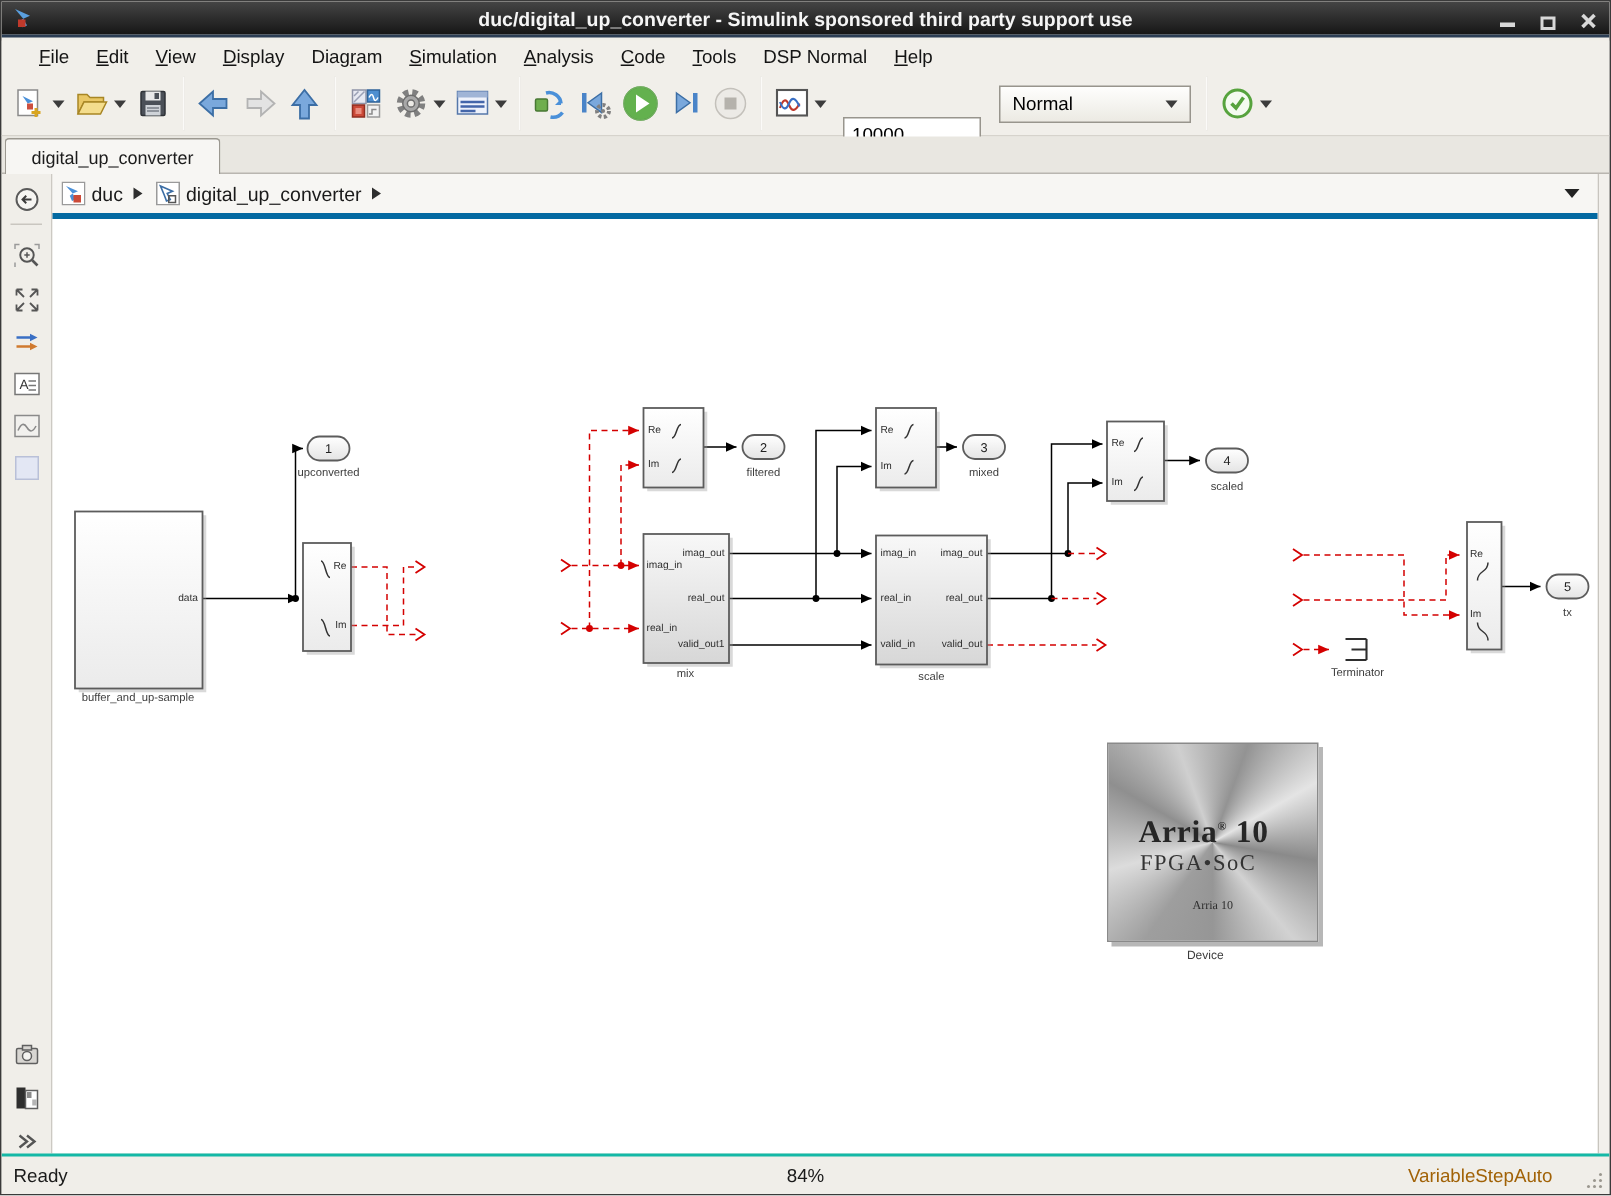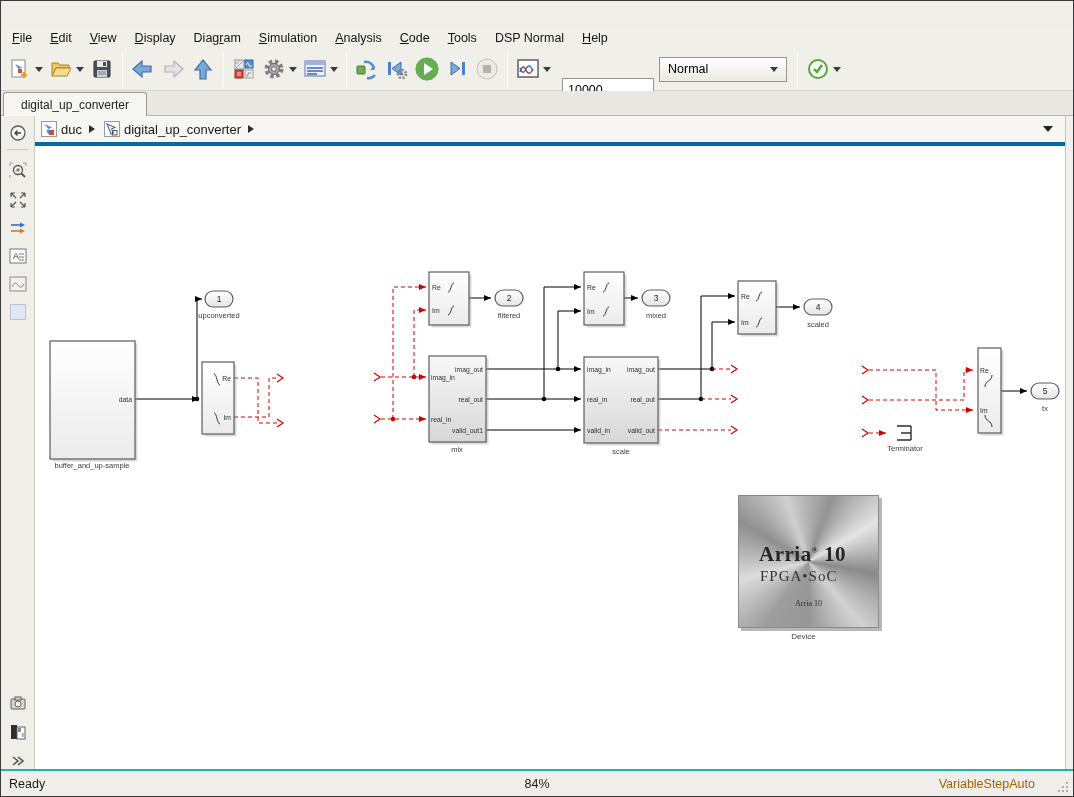--- a/index.html
+++ b/index.html
@@ -13,33 +13,33 @@
     display:flex; align-items:center; color:#fff; }
   .titlebar .app-icon { margin-left:6px; width:16px; height:16px; }
   .title-text { position:absolute; left:0; right:0; text-align:center; font-size:13px; font-weight:bold; color:#f5f5f5; }
   .win-controls { position:absolute; right:8px; top:0; height:24px; display:flex; align-items:center; gap:14px; }
   .win-btn { width:13px; height:13px; display:flex; align-items:flex-end; justify-content:center; cursor:default; }
   .glyph-min { width:10px; height:3px; background:#d8d8d8; margin-bottom:2px; }
   .glyph-max { width:10px; height:9px; border:2px solid #d8d8d8; }
 
   
   .menubar { position:absolute; top:26px; left:0; right:0; height:21px; background:#f1efea;
-    display:flex; align-items:center; padding-left:2px; font-size:12.5px; color:#141414; }
+    display:flex; align-items:center; padding-left:16px; font-size:12.5px; color:#141414; }
   .menu-item { padding:2px 9px; white-space:nowrap; }
   .menu-item u { text-decoration:underline; }
 
   
   .toolbar { position:absolute; top:47px; left:0; right:0; height:43px; background:#f1efea;
     display:flex; align-items:center; padding-left:4px; border-bottom:1px solid #d6d3cc; }
   .tb-btn { width:30px; height:32px; display:flex; align-items:center; justify-content:center; border-radius:3px; }
   .tb-caret { width:0; height:0; border-left:4px solid transparent; border-right:4px solid transparent; border-top:5px solid #3c3c3c; margin:0 3px 0 0; }
   .tb-sep { width:1px; height:36px; background:#d2cfc8; border-right:1px solid #fbfaf8; margin:0 5px; }
   .tb-field { width:92px; height:23px; border:1px solid #98958d; background:#fff; font-size:12.5px; padding:0 5px; font-family:"Liberation Sans",sans-serif;margin-top:41px; }
   .tb-combo { width:128px; height:25px; border:1px solid #98958d; background:linear-gradient(#fefefd,#eceae3);
-    display:flex; align-items:center; justify-content:space-between; padding:0 8px; font-size:12.5px; margin-left:5px; }
+    display:flex; align-items:center; justify-content:space-between; padding:0 8px; font-size:12.5px; margin-left:12px; }
 
   
   .tabbar { position:absolute; top:90px; left:0; right:0; height:25px; background:#e9e7e1; border-bottom:1px solid #b9b6b0; }
   .tab-active { position:absolute; left:2px; top:1px; width:144px; height:24px; background:#f7f6f3;
     border:1px solid #9b9890; border-bottom:none; border-radius:3px 3px 0 0;
     display:flex; align-items:center; justify-content:center; font-size:12px; color:#1c1c1c; }
 
   
   .content-row { position:absolute; top:115px; left:0; right:0; bottom:27px; display:flex; }
   .palette { width:34px; background:#f0eee9; border-right:1px solid #ccc9c3; position:relative; }
@@ -85,20 +85,41 @@
   .sb-left { margin-left:8px; }
   .sb-center { position:absolute; left:50%; transform:translateX(-50%); }
   .sb-right { position:absolute; right:38px; color:#a16207; }
   .sb-grip { position:absolute; right:3px; bottom:3px; }
 </style>
 </head>
 <body>
 
 <div class="window">
 
+  <div class="titlebar">
+    <svg class="app-icon" viewBox="0 0 16 16">
+      <path d="M3,2 L13,6.5 L8.5,8.5 Z" fill="#5aa0e0"></path>
+      <path d="M8.5,8.5 L11,13 L8,14.2 L6,10" fill="#5aa0e0"></path>
+      <rect x="5" y="9" width="5" height="5" fill="#c0392b"></rect>
+    </svg>
+    <div class="title-text">duc/digital_up_converter - Simulink sponsored third party support use</div>
+    <div class="win-controls">
+      <div class="win-btn">
+          <div class="glyph-min"></div>
+        </div>
+      <div class="win-btn">
+          <div class="glyph-max"></div>
+        </div>
+      <div class="win-btn">
+        <svg width="12" height="12" viewBox="0 0 12 12">
+            <path d="M2,2 L10,10 M10,2 L2,10" stroke="#d8d8d8" stroke-width="2.4"></path>
+          </svg>
+      </div>
+    </div>
+  </div>
 
   <div class="menubar">
     <span class="menu-item"><span></span><u>F</u><span>ile</span></span>
     <span class="menu-item"><span></span><u>E</u><span>dit</span></span>
     <span class="menu-item"><span></span><u>V</u><span>iew</span></span>
     <span class="menu-item"><span></span><u>D</u><span>isplay</span></span>
     <span class="menu-item"><span>Diag</span><u>r</u><span>am</span></span>
     <span class="menu-item"><span></span><u>S</u><span>imulation</span></span>
     <span class="menu-item"><span></span><u>A</u><span>nalysis</span></span>
     <span class="menu-item"><span></span><u>C</u><span>ode</span></span>

